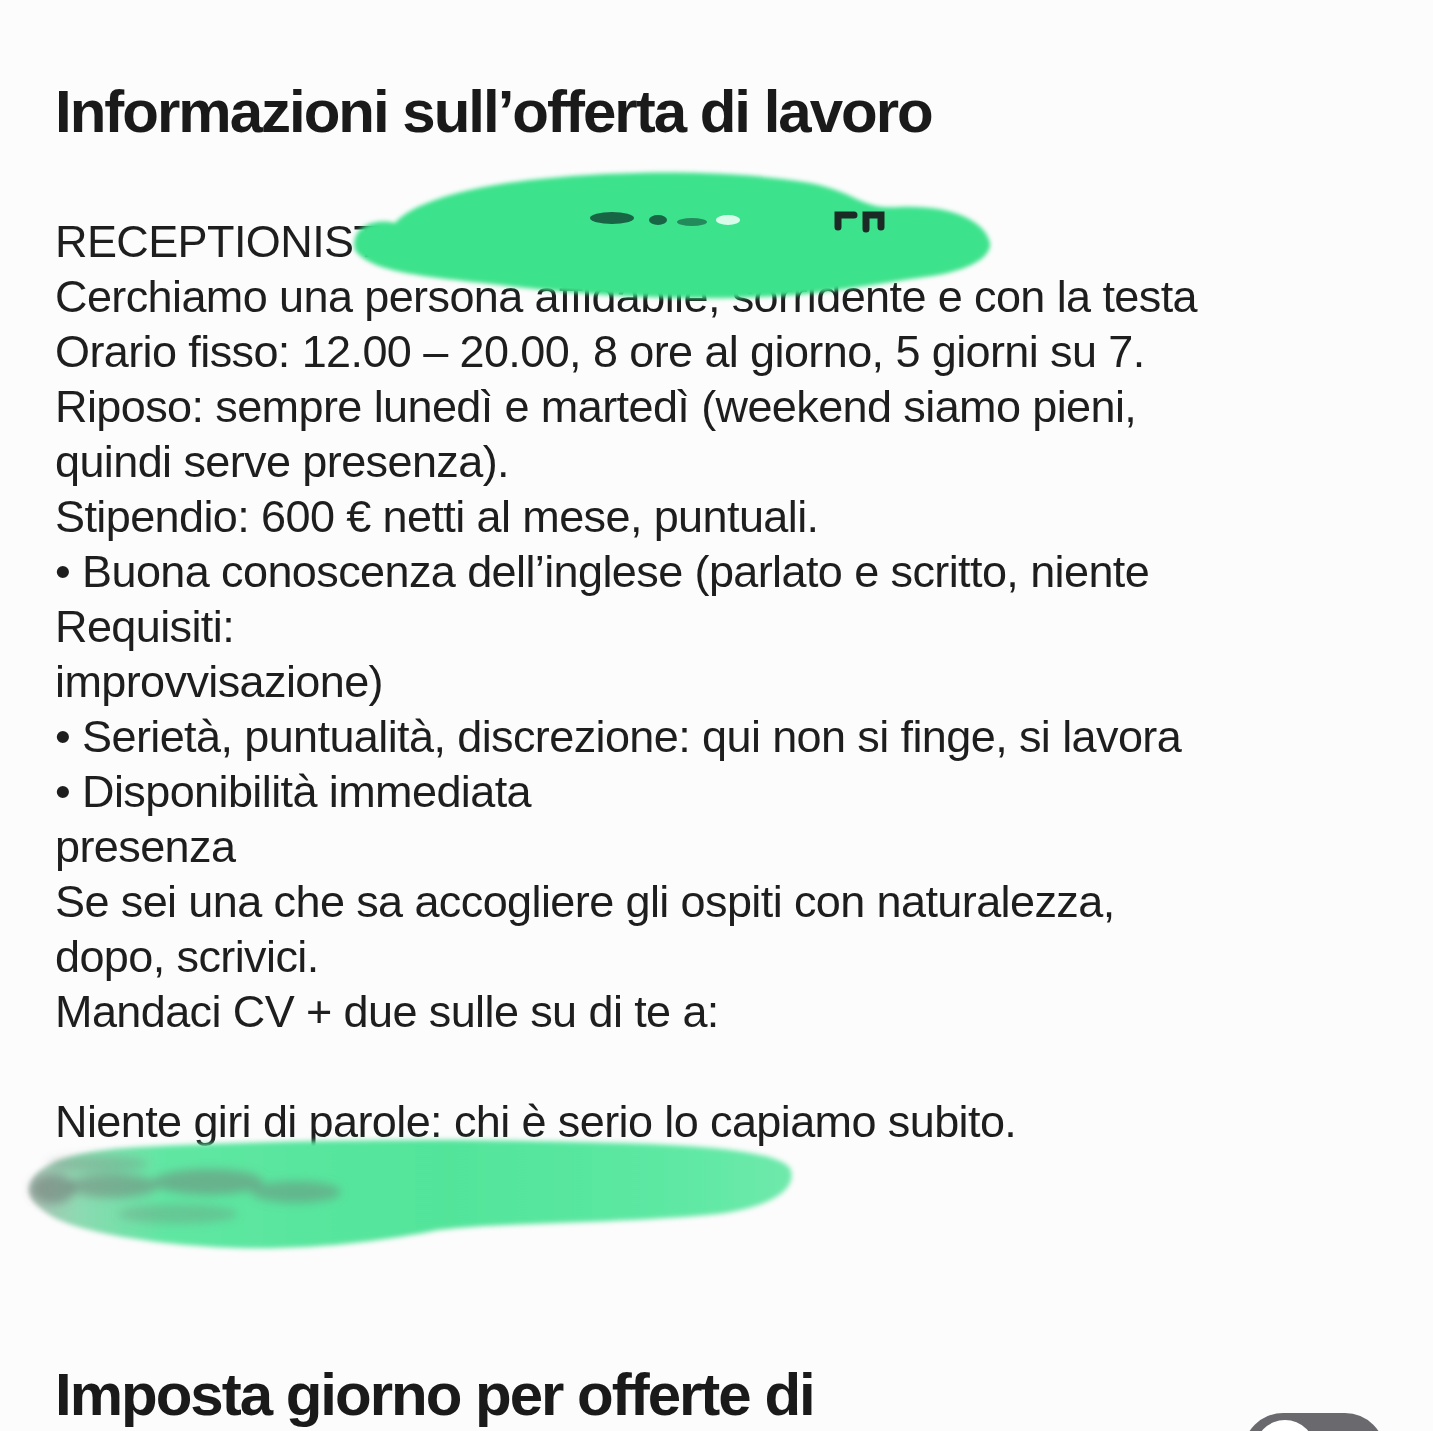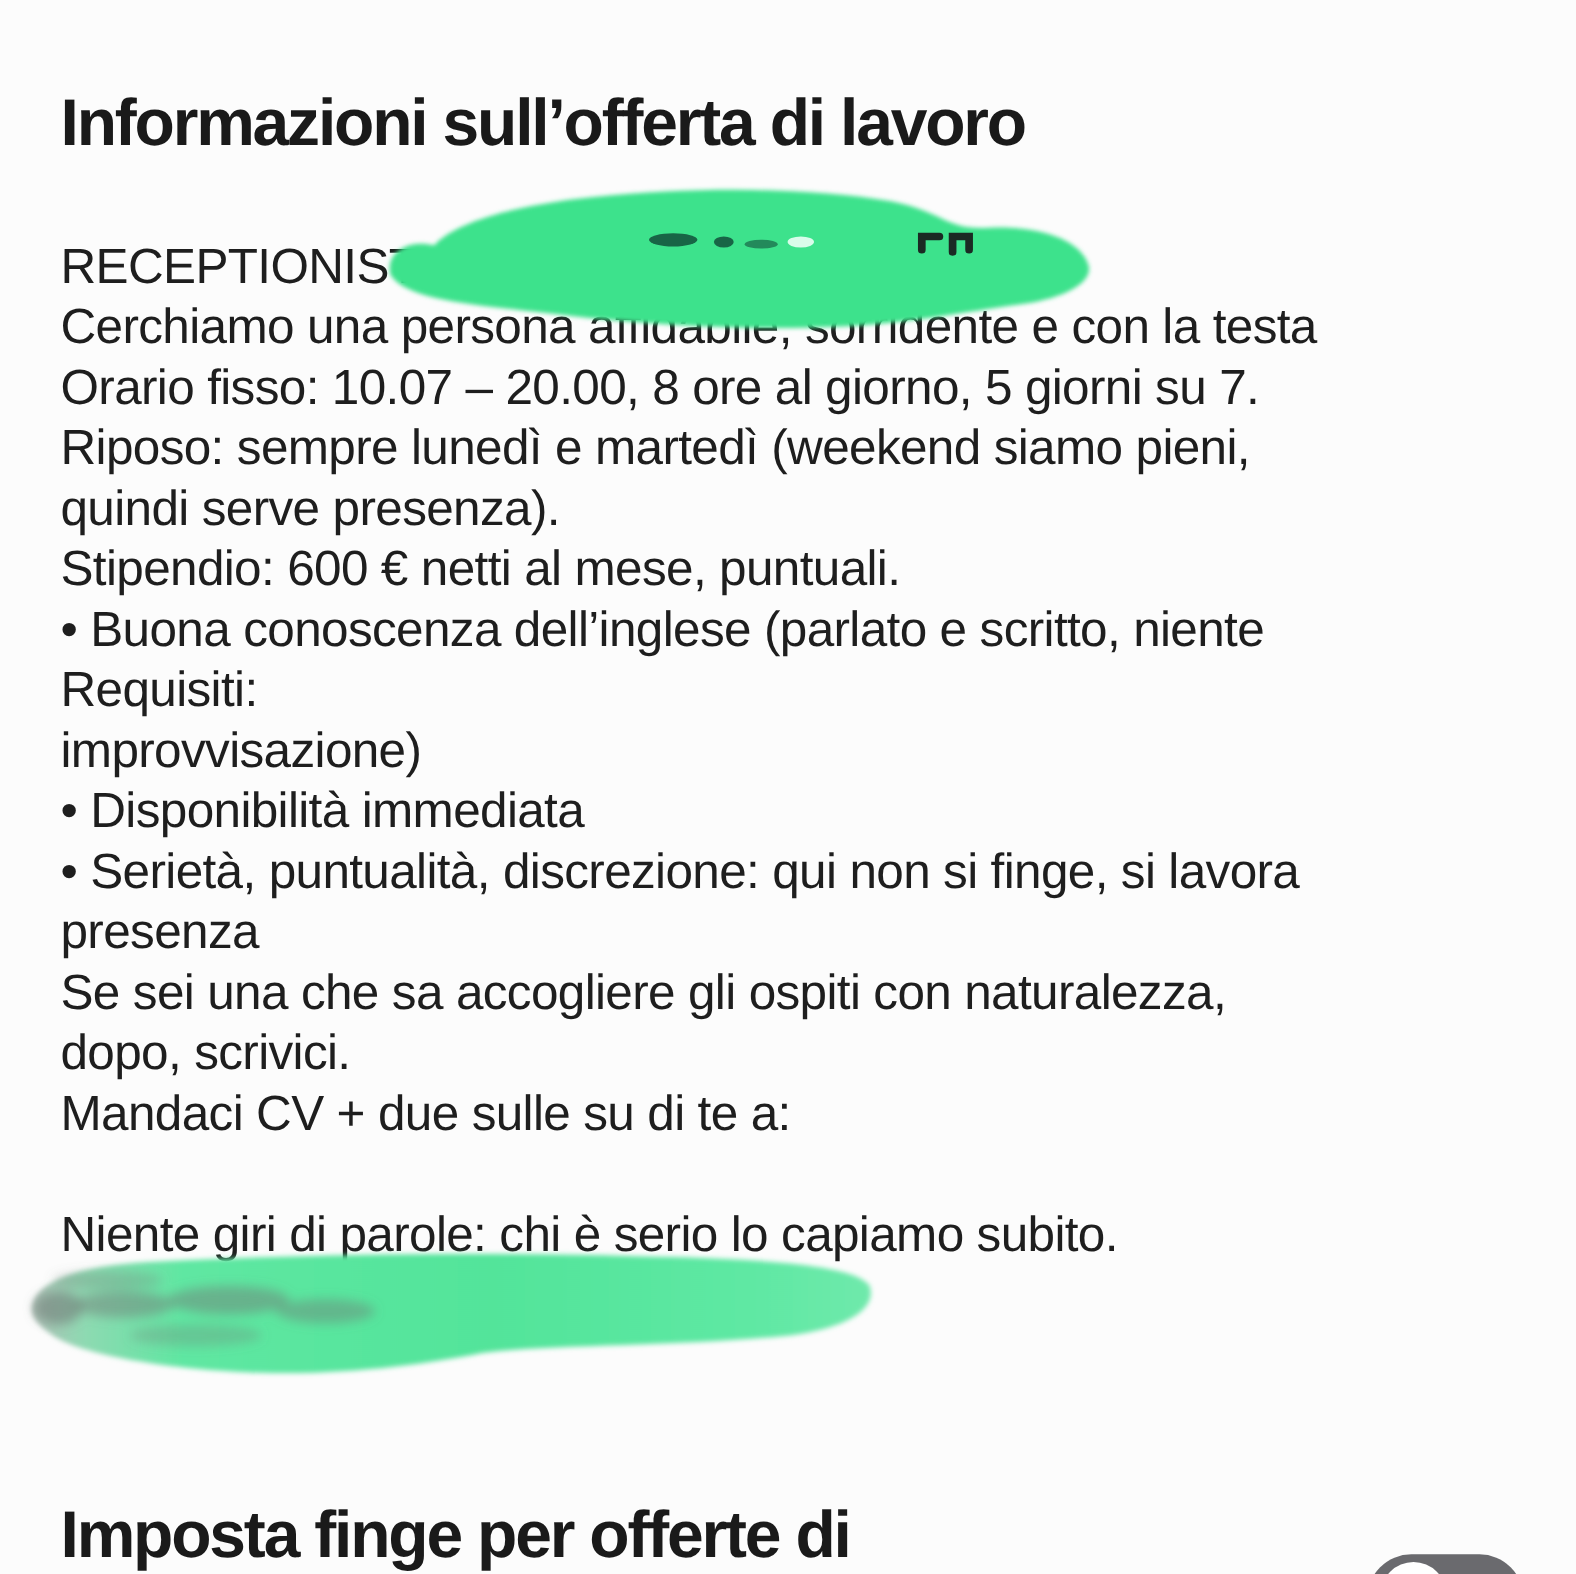--- a/index.html
+++ b/index.html
@@ -71,29 +71,29 @@
 
 <div class="screen">
 
   <h1 class="page-title">Informazioni sull’offerta di lavoro</h1>
 
   <div class="job-body">
     <div class="line">
       <span>RECEPTIONIST</span>
     </div>
     <div class="line">Cerchiamo una persona affidabile, sorridente e con la testa</div>
-    <div class="line">Orario fisso: 10.07 – 20.00, 8 ore al giorno, 5 giorni su 7.</div>
+    <div class="line">Orario fisso: 12.00 – 20.00, 8 ore al giorno, 5 giorni su 7.</div>
     <div class="line">Riposo: sempre lunedì e martedì (weekend siamo pieni,</div>
     <div class="line">quindi serve presenza).</div>
     <div class="line">Stipendio: 600 € netti al mese, puntuali.</div>
     <div class="line">• Buona conoscenza dell’inglese (parlato e scritto, niente</div>
     <div class="line">Requisiti:</div>
     <div class="line">improvvisazione)</div>
+    <div class="line">• Serietà, puntualità, discrezione: qui non si finge, si lavora</div>
     <div class="line">• Disponibilità immediata</div>
-    <div class="line">• Serietà, puntualità, discrezione: qui non si finge, si lavora</div>
     <div class="line">presenza</div>
     <div class="line">Se sei una che sa accogliere gli ospiti con naturalezza,</div>
     <div class="line">dopo, scrivici.</div>
     <div class="line">Mandaci CV + due sulle su di te a:</div>
     <div class="line"></div>
     <div class="line">Niente giri di parole: chi è serio lo capiamo subito.</div>
   </div>
 
   <svg class="redaction" style="left:340px; top:165px;" width="660" height="150" viewBox="0 0 660 150">
     <defs>
@@ -141,19 +141,19 @@
     <g filter="url(#smudge)" fill="#6f7f78">
       <ellipse cx="35" cy="55" rx="22" ry="15" opacity="0.6"></ellipse>
       <ellipse cx="95" cy="52" rx="45" ry="12" opacity="0.5"></ellipse>
       <ellipse cx="190" cy="48" rx="55" ry="13" opacity="0.5"></ellipse>
       <ellipse cx="278" cy="58" rx="45" ry="11" opacity="0.45"></ellipse>
       <ellipse cx="160" cy="80" rx="60" ry="10" opacity="0.3"></ellipse>
       <ellipse cx="80" cy="30" rx="50" ry="8" opacity="0.3"></ellipse>
     </g>
   </svg>
 
-  <h2 class="alert-heading">Imposta finge per offerte di</h2>
+  <h2 class="alert-heading">Imposta giorno per offerte di</h2>
 
   <div class="alert-toggle">
     <div class="knob"></div>
   </div>
 
 </div>
 
 </body></html>

